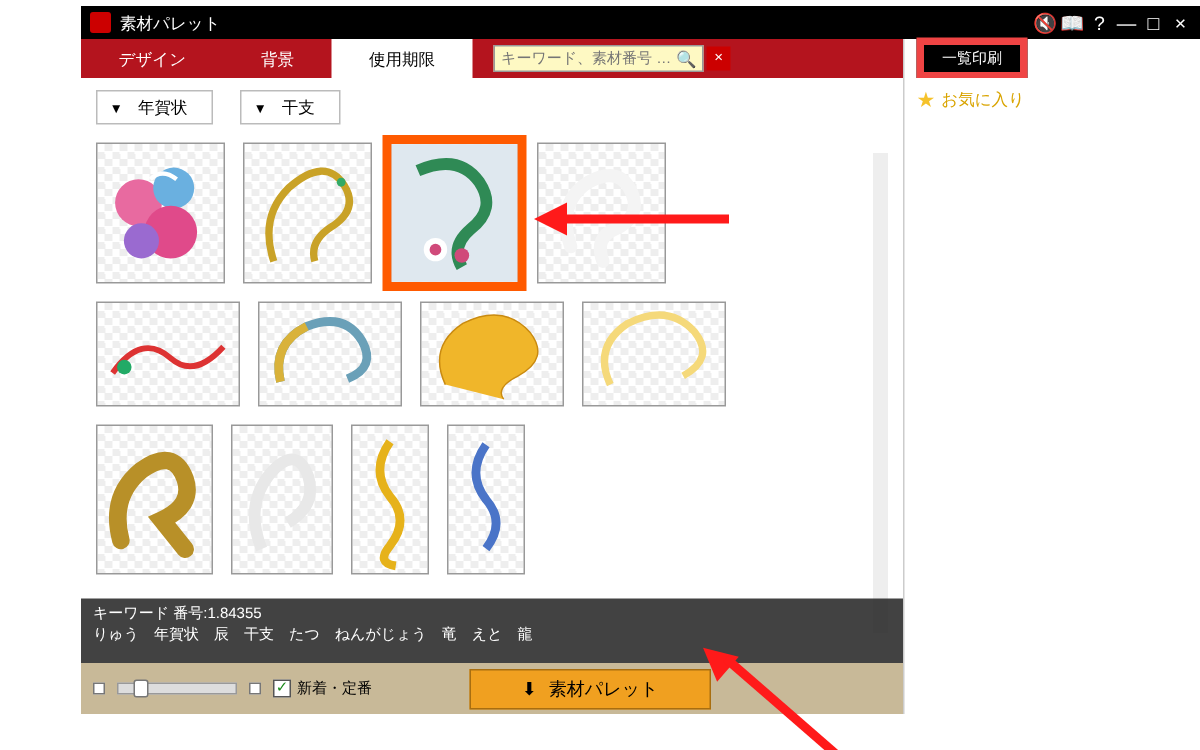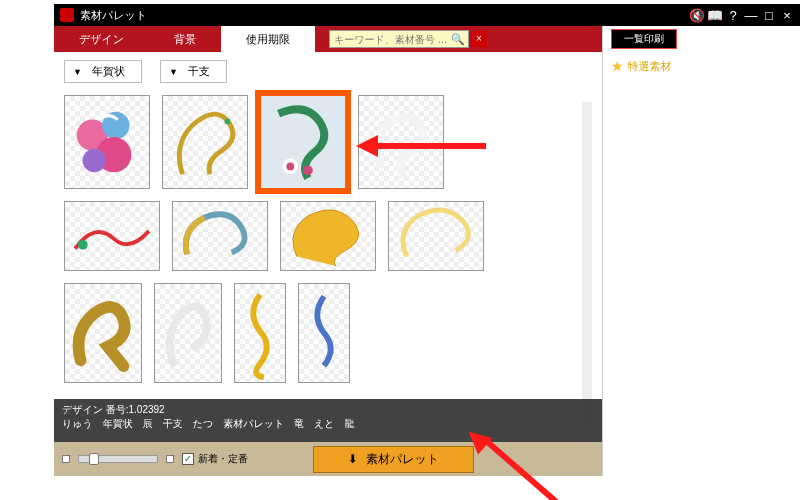--- a/index.html
+++ b/index.html
@@ -11,21 +11,21 @@
   .titlebar .tb-btn { width: 18px; text-align: center; font-size: 13px; cursor: pointer; }
   .toolbar { height: 26px; background: #b4141e; display: flex; align-items: stretch; }
   .tab { padding: 0 25px; font-size: 11px; display: flex; align-items: center; color: #fff; cursor: pointer; }
   .tab.active { background: #f0a020; color: #000; }
   .tab.special { background: #fff; color: #000; }
   .toolbar .search-wrap { margin-left: 14px; display: flex; align-items: center; }
   .toolbar input.search { width: 140px; height: 18px; font-size: 10px; padding: 0 18px 0 4px; border: 1px solid #999; background: #fef9c3; color: #888; }
   .toolbar .search-icon { margin-left: -18px; width: 14px; text-align: center; color: #888; font-size: 11px; pointer-events: none; }
   .toolbar .search-x { width: 16px; height: 16px; margin-left: 6px; background: #c00; color: #fff; text-align: center; line-height: 16px; font-size: 10px; cursor: pointer; }
   .toolbar .right { margin-left: auto; display: flex; align-items: center; padding-right: 6px; }
-  .toolbar .print-btn { border: 1px solid #ef4444; background: #000; color: #fff; font-size: 10px; padding: 2px 12px; cursor: pointer; }
+  .toolbar .print-btn { border: 5px solid #ef4444; background: #000; color: #fff; font-size: 10px; padding: 2px 12px; cursor: pointer; }
   .body { display: flex; height: 424px; background: #ddd; }
   .left { position: relative; flex: 1; background: #fff; overflow: hidden; }
   .filters { display: flex; gap: 18px; padding: 8px 10px; }
   .filter { display: flex; align-items: center; gap: 10px; border: 1px solid #bbb; background: #fff; padding: 3px 16px 3px 8px; font-size: 11px; color: #000; cursor: pointer; }
   .filter .tri { font-size: 9px; }
   .grid { display: flex; flex-wrap: wrap; gap: 12px; padding: 4px 10px 0 10px; width: 490px; }
   .thumb { width: 86px; height: 94px; border: 1px solid #999; background:
     repeating-conic-gradient(#eee 0 25%, #fff 0 50%) 0 0/10px 10px; position: relative; cursor: pointer; }
   .thumb.wide { width: 96px; height: 70px; }
   .thumb.selected { outline: 6px solid #ff5a00; outline-offset: -1px; }
@@ -170,23 +170,23 @@
           <svg viewBox="0 0 52 100">
               <path d="M26 12 Q12 32 26 50 Q40 66 26 84" stroke="#4a74c8" stroke-width="6" fill="none"></path>
             </svg>
         </div>
       </div>
 
       <div class="scroll-ghost"></div>
 
       <div class="info-overlay">
         <div>
-          <span>デザイン 番号:</span><span>1.02392</span>
-        </div>
-        <div>りゅう　年賀状　辰　干支　たつ　素材パレット　竜　えと　龍</div>
+          <span>キーワード 番号:</span><span>1.84355</span>
+        </div>
+        <div>りゅう　年賀状　辰　干支　たつ　ねんがじょう　竜　えと　龍</div>
         <div style="height:6px"></div>
       </div>
 
       <div class="bottombar">
         <div class="tick"></div>
         <div class="slider">
             <div class="knob"></div>
           </div>
         <div class="tick"></div>
         <div class="chk">
@@ -196,21 +196,21 @@
         <div class="add-btn">
           <span>⬇</span>
           <span>素材パレット</span>
         </div>
       </div>
     </div>
 
     <div class="right">
       <div class="fav-head">
         <span class="star">★</span>
-        <span>特選素材</span>
+        <span>お気に入り</span>
       </div>
     </div>
   </div>
 </div>
 
 <div class="arrow a1" style="left:356px; top:134px; width:140px; height:24px;">
   <div class="head" style="left:0; top:1px;"></div>
   <div class="shaft" style="left:20px; top:9px; width:110px;"></div>
 </div>
 <div class="arrow a2" style="left:470px; top:320px; width:170px; height:140px;">

